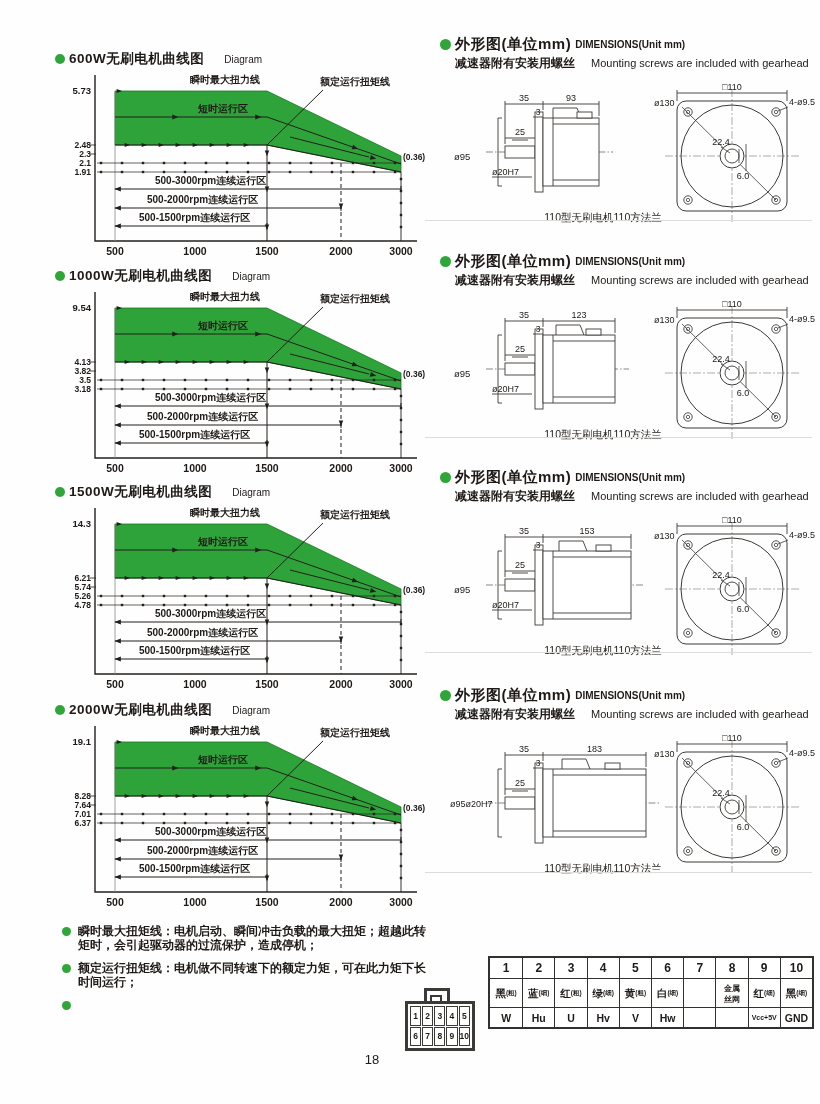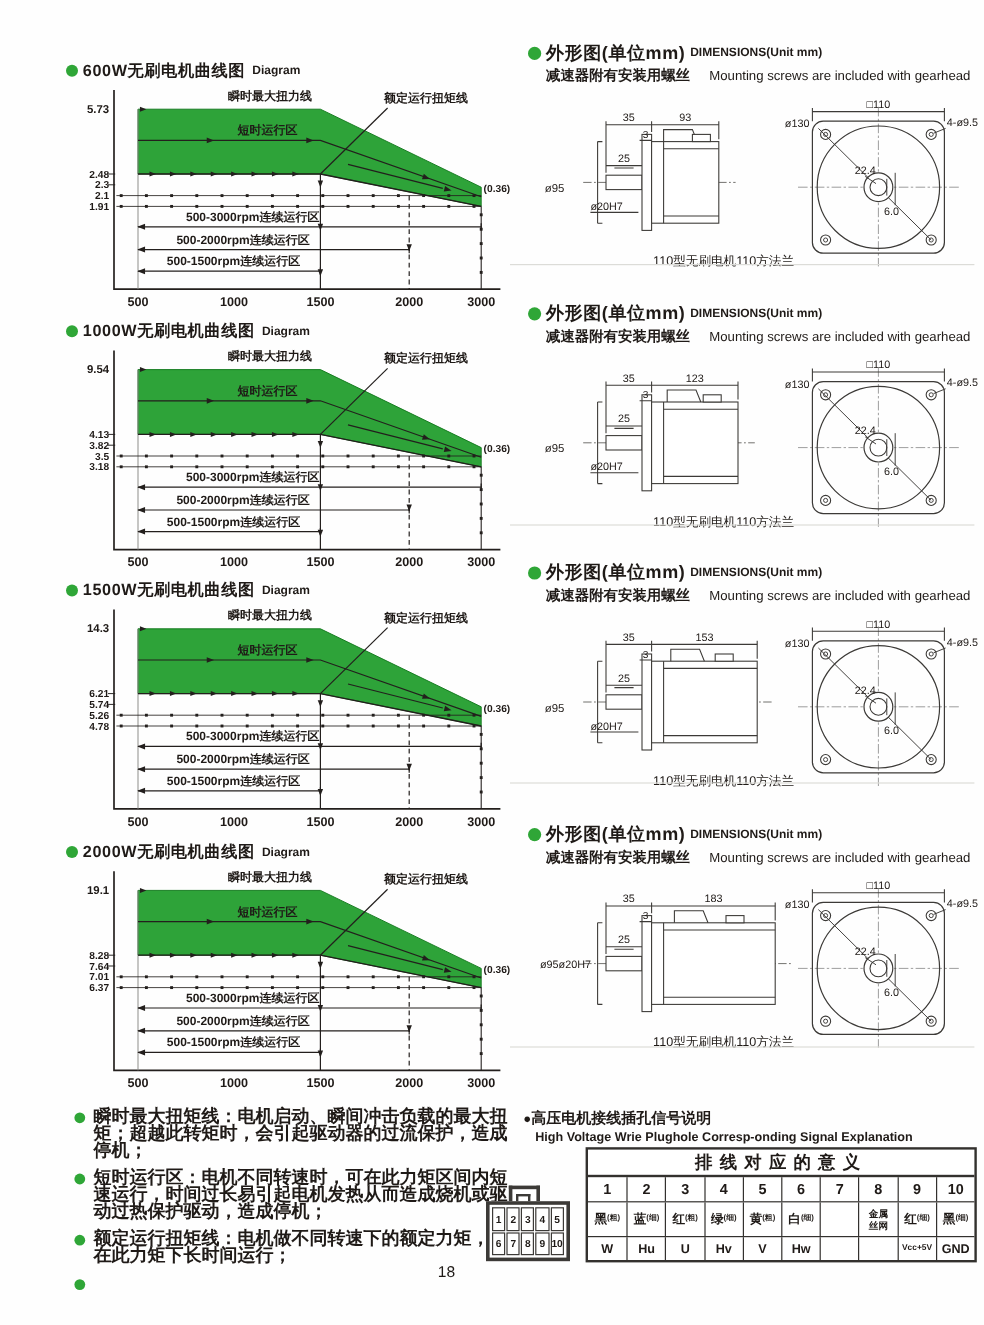--- a/index.html
+++ b/index.html
@@ -11,37 +11,37 @@
   .page{position:absolute;inset:0;background:#fefefe;}
   .band{position:absolute;left:0;width:820px;height:217px;}
   .b1{top:35px}.b2{top:252px}.b3{top:468px}.b4{top:686px}
 
   .chart-block{position:absolute;left:55px;top:16px;width:372px;}
   .chart-head{display:flex;align-items:center;gap:4px;height:16px;}
   .dot{display:inline-block;border-radius:50%;background:#2fa637;}
   .g10{width:10px;height:10px;}
   .g11{width:11px;height:11px;}
   .ct-cn{font-size:13.5px;font-weight:bold;letter-spacing:.5px;}
-  .ct-en{font-size:10px;font-weight:bold;margin-left:2px;}
+  .ct-en{font-size:10px;font-weight:normal;margin-left:16px;}
   .chart-svg{display:block;margin-top:-2px;width:372px;height:212px;}
 
   .dim-block{position:absolute;left:440px;top:0;width:384px;}
   .dim-head1{display:flex;align-items:center;gap:4px;}
   .dh-cn{font-size:15px;font-weight:bold;letter-spacing:.5px;}
   .dh-en{font-size:10px;font-weight:bold;}
   .dim-head2{margin-left:15px;margin-top:1px;display:flex;align-items:baseline;gap:16px;}
   .dh2-cn{font-size:12px;font-weight:bold;}
   .dh2-en{font-size:11px;font-weight:normal;}
   .dim-svg{display:block;margin-top:2px;width:382px;height:150px;}
   .sep{position:absolute;left:425px;width:387px;height:1px;background:#dcdcd8;}
 
   .notes{position:absolute;left:62px;top:924px;width:372px;}
   .note-item{display:flex;gap:7px;margin-bottom:9px;}
   .note-bullet{flex:0 0 9px;width:9px;height:9px;border-radius:50%;background:#2fa637;margin-top:3px;}
-  .note-text{font-size:15px;font-weight:bold;line-height:14px;}
+  .note-text{font-size:12px;font-weight:bold;line-height:14px;}
 
   .wiring-head{position:absolute;left:436px;top:924px;width:378px;}
   .wh-cn{font-size:12.5px;font-weight:bold;}
   .wh-bullet{color:#1f1a17;font-size:11px;}
   .wh-en{font-size:10.5px;font-weight:bold;margin-left:10px;margin-top:1px;}
 
   .connector{position:absolute;left:405px;top:988px;width:66px;height:60px;}
   .conn-tab{position:absolute;left:19px;top:0;width:20px;height:15px;border:3px solid #3c3a37;border-bottom:none;background:#fff;}
   .conn-tab-inner{position:absolute;left:3px;top:4px;width:8px;height:8px;border:2px solid #3c3a37;border-bottom:none;}
   .conn-body{position:absolute;left:0;top:13px;width:60px;height:40px;border:3px solid #3c3a37;background:#fff;
@@ -763,56 +763,47 @@
   <div class="sep" style="top:652px"></div>
   <div class="sep" style="top:872px"></div>
 
   <div class="notes">
     <div class="note-item">
       <span class="note-bullet"></span>
       <span class="note-text">瞬时最大扭矩线：电机启动、瞬间冲击负载的最大扭矩；超越此转矩时，会引起驱动器的过流保护，造成停机；</span>
     </div>
     <div class="note-item">
       <span class="note-bullet"></span>
-      <span class="note-text">短时运行区：电机不同转速时，可在此力矩区间内短速运行，时间过长易引起电机发热从而造成烧机或驱动过热保护驱动，造成停机；</span>
+      <span class="note-text">额定运行扭矩线：电机做不同转速下的额定力矩，可在此力矩下长时间运行；</span>
     </div>
     <div class="note-item">
       <span class="note-bullet"></span>
-      <span class="note-text">额定运行扭矩线：电机做不同转速下的额定力矩，可在此力矩下长时间运行；</span>
-    </div>
-    <div class="note-item">
-      <span class="note-bullet"></span>
     </div>
   </div>
 
-  <div class="wiring-head">
-    <div class="wh-cn"><span class="wh-bullet">●</span><span>高压电机接线插孔信号说明</span></div>
-    <div class="wh-en">High Voltage Wrie Plughole Corresp-onding Signal Explanation</div>
-  </div>
 
   <div class="connector">
     <div class="conn-tab">
         <div class="conn-tab-inner"></div>
       </div>
     <div class="conn-body" id="conn-body">
         <div class="conn-cell">1</div>
         <div class="conn-cell">2</div>
         <div class="conn-cell">3</div>
         <div class="conn-cell">4</div>
         <div class="conn-cell">5</div>
         <div class="conn-cell">6</div>
         <div class="conn-cell">7</div>
         <div class="conn-cell">8</div>
         <div class="conn-cell">9</div>
         <div class="conn-cell">10</div>
       </div>
   </div>
 
   <div id="wiring-table">
-      <div class="wt-title">排线对应的意义</div>
       <div class="wt-row wt-pins">
         <div>1</div>
         <div>2</div>
         <div>3</div>
         <div>4</div>
         <div>5</div>
         <div>6</div>
         <div>7</div>
         <div>8</div>
         <div>9</div>

